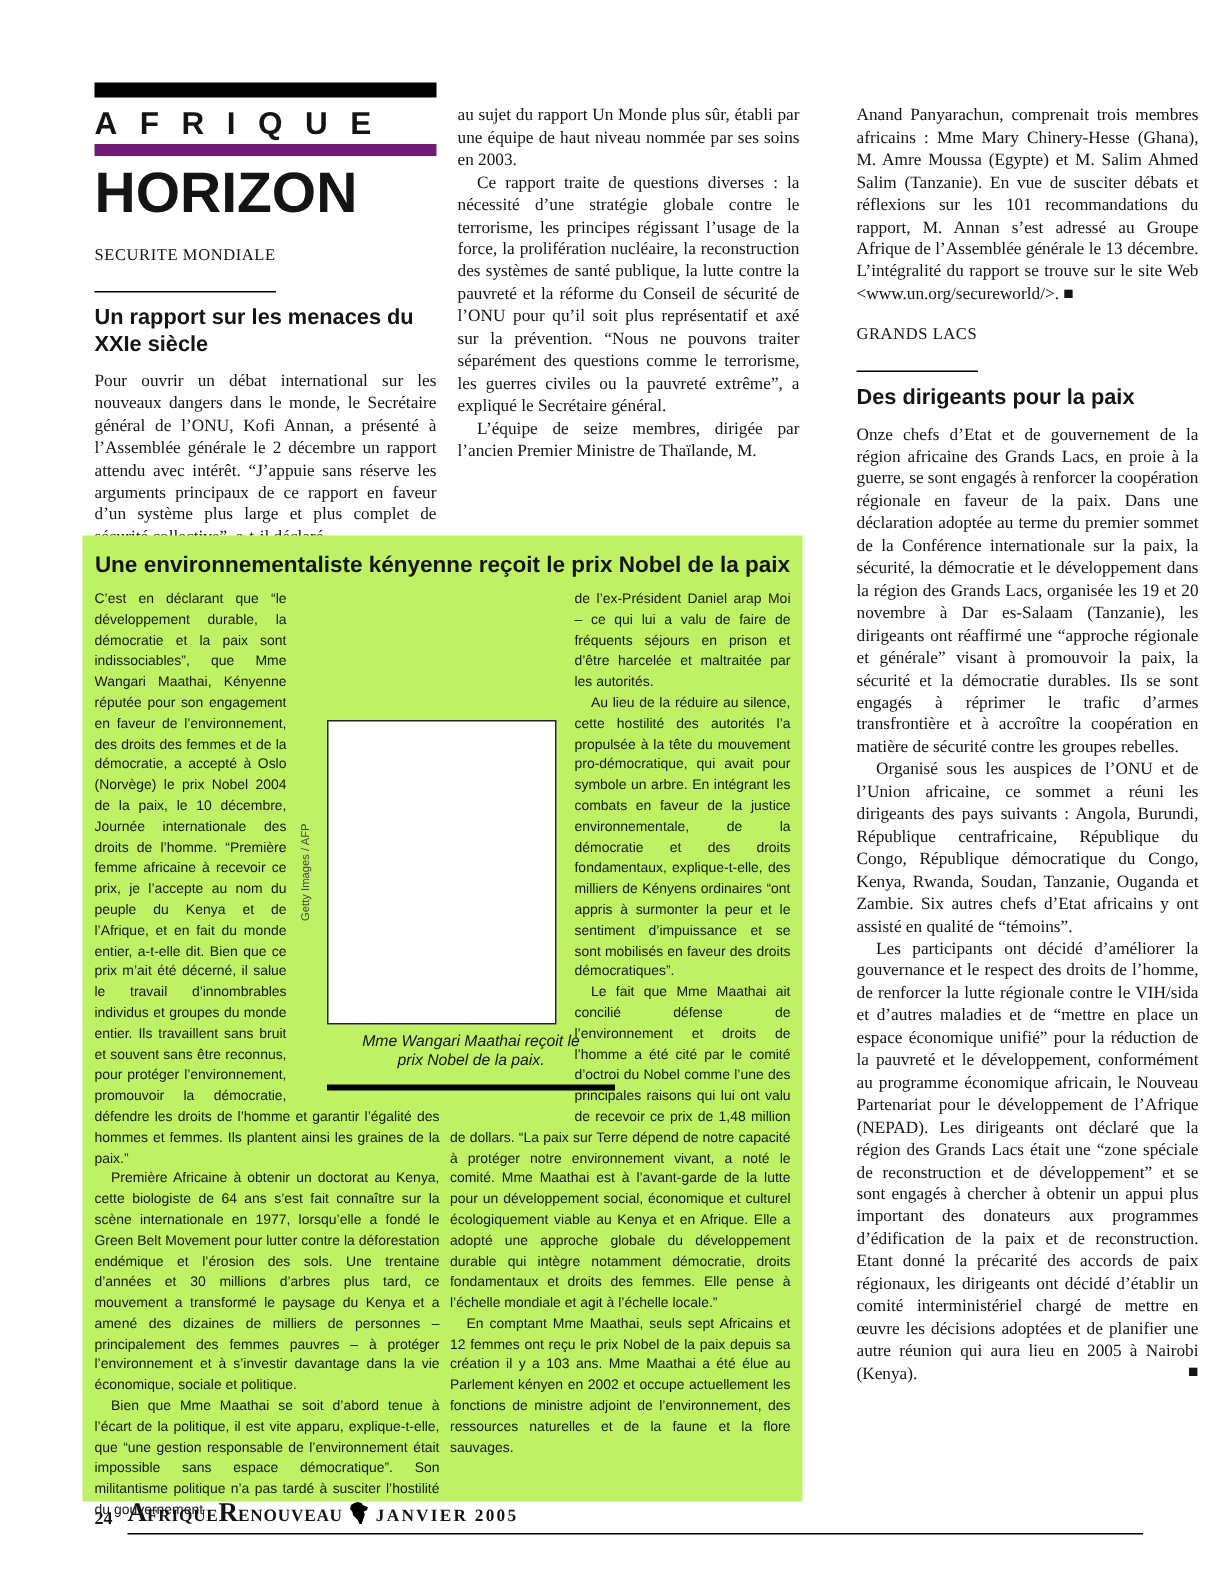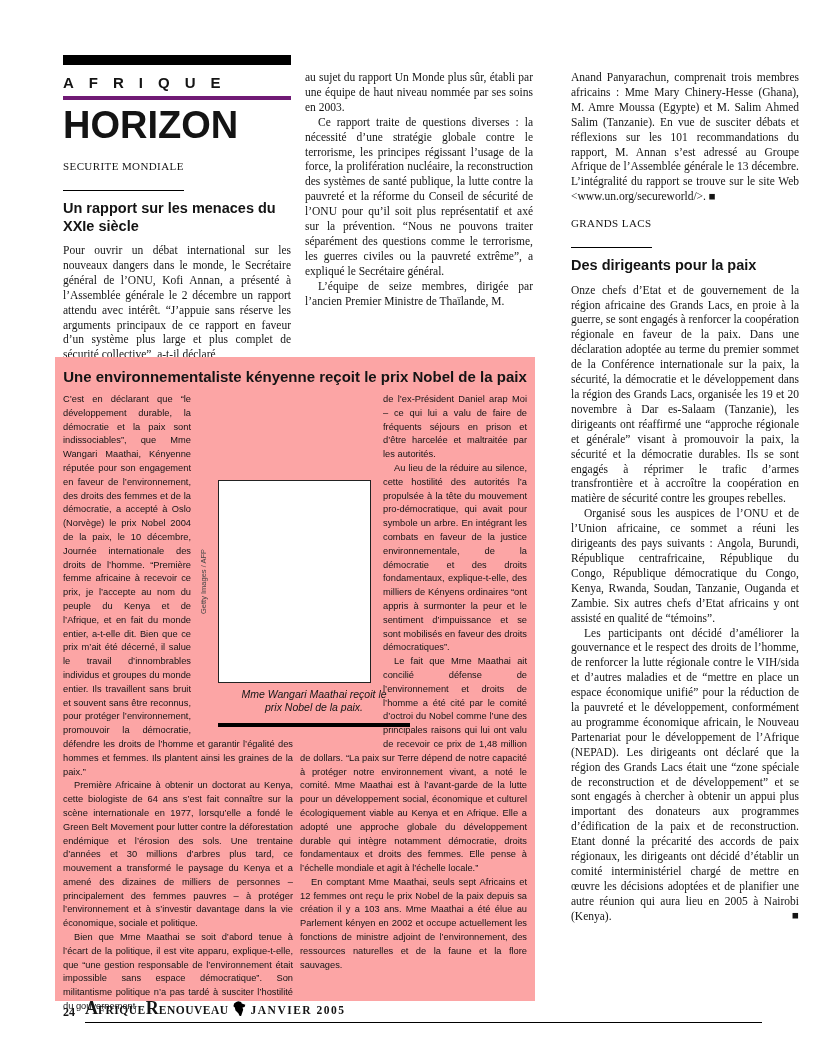--- a/index.html
+++ b/index.html
@@ -11,41 +11,41 @@
   
   .col { position:absolute; width:228px; }
   .serif p { margin:0; font-size:11.5px; line-height:14.9px; text-align:justify; }
   .serif p.ind { text-indent:13px; }
   .endline { text-align:right; margin-top:-14.9px; font-size:11.5px; }
 
   
   .mast-bar { height:10px; background:#000; margin-bottom:7px; }
   .mast-kicker {
     font-family:"Liberation Sans", sans-serif; font-weight:bold;
-    font-size:15px; line-height:22px; letter-spacing:15px; white-space:nowrap;
-    border-bottom:4px solid #701a75; padding-bottom:2px; overflow:hidden;
+    font-size:21px; line-height:22px; letter-spacing:15px; white-space:nowrap;
+    border-bottom:8px solid #701a75; padding-bottom:2px; overflow:hidden;
   }
   .mast-title {
     font-family:"Liberation Sans", sans-serif; font-weight:bold;
     font-size:38px; line-height:44px; letter-spacing:0px; margin-top:3px; white-space:nowrap;
   }
   .section-label {
     display:inline-block; font-family:Liberation Serif, serif;
     font-size:11px; letter-spacing:0.4px; border-bottom:1px solid #000;
     padding-bottom:18px; margin-top:13px;
   }
   .article-title {
     font-family:"Liberation Sans", sans-serif; font-weight:bold;
     font-size:14.5px; line-height:17.5px; margin:9px 0 8px 0;
   }
 
   
   .nobel-box {
     position:absolute; left:55px; top:357px; width:480px; height:644px;
-    background:#fca5a5;
+    background:#bef264;
   }
   .box-title {
     text-align:center; font-family:"Liberation Sans", sans-serif;
     font-weight:bold; font-size:15px; line-height:17px; padding:11px 8px 0 8px;
   }
   .box-col {
     position:absolute; top:36px; font-family:"Liberation Sans", sans-serif;
     font-size:9.3px; line-height:13.8px; text-align:justify;
   }
   .box-col p { margin:0; }

